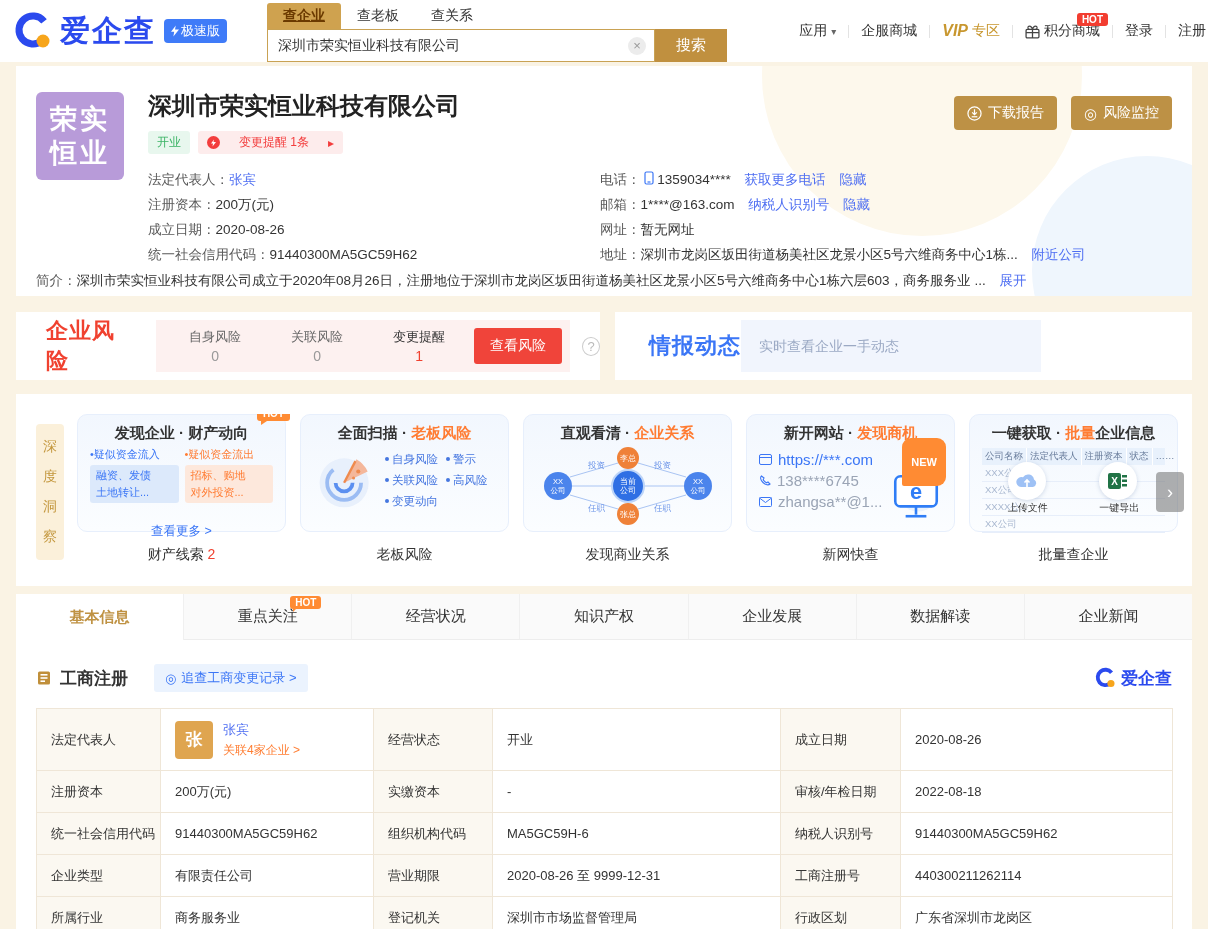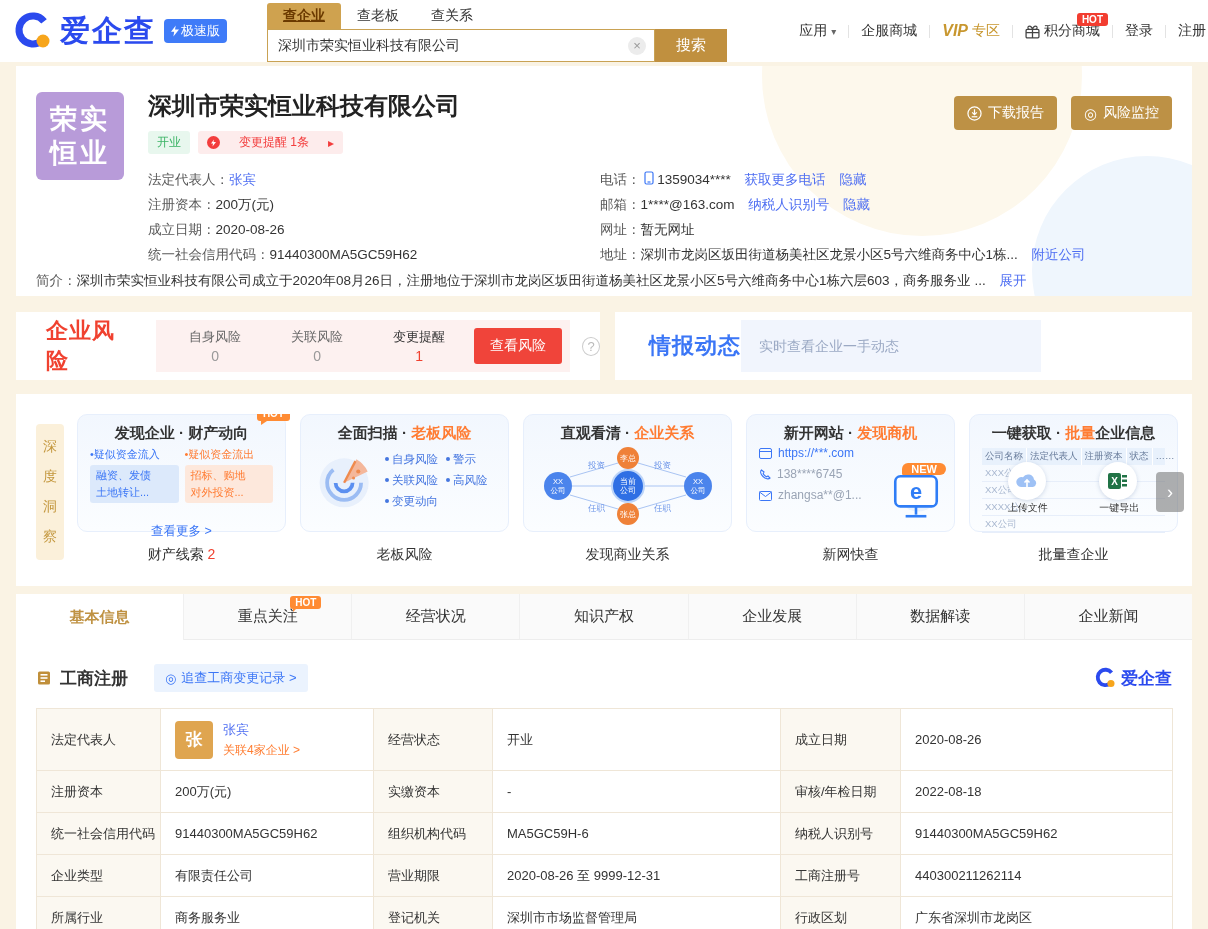--- a/index.html
+++ b/index.html
@@ -91,25 +91,25 @@
   .chip { border-radius:3px; padding:2px 6px; font-size:11px; line-height:17px; }
   .chip.b { background:#dce9fb; color:#3b76f6; }
   .chip.o { background:#fde8dc; color:#ff7c33; }
   .c1-more { text-align:center; font-size:12.5px; color:#3b76f6; margin-top:20px; cursor:pointer; }
   
   .c2-body { display:flex; align-items:center; margin-top:4px; }
   .c2-bullets { font-size:11.5px; color:#4576e0; line-height:21px; margin-left:6px; white-space:nowrap; }
   .c2-bullets .dot { display:inline-block; width:4px; height:4px; border-radius:50%; background:#4576e0; vertical-align:2px; margin-right:3px; }
   .c2-gap { display:inline-block; width:8px; }
   
-  .c4-items { margin-top:0; font-size:12px; line-height:21px; }
+  .c4-items { margin-top:6px; font-size:15px; line-height:21px; }
   .c4-items .row { display:flex; align-items:center; gap:6px; }
   .c4-url { color:#3b76f6; }
   .c4-gray { color:#9aa4b5; }
-  .new-badge { position:absolute; right:8px; top:48px; background:#ff8b33; color:#fff; font-size:11px; font-weight:bold; border-radius:9px 9px 9px 2px; padding:0 9px; z-index:2;text-align:right; }
+  .new-badge { position:absolute; right:8px; top:23px; background:#ff8b33; color:#fff; font-size:11px; font-weight:bold; border-radius:9px 9px 9px 2px; padding:18px 9px; z-index:2;text-align:right; }
   .c4-monitor { position:absolute; right:10px; bottom:6px; }
   
   .c5-table { margin-top:5px; font-size:9.5px; color:#a9b8d0; position:relative; }
   .c5-hrow { display:flex; background:#e8f1fc; color:#667a99; }
   .c5-hrow span { padding:2px 3px; border-right:1px solid #fff; white-space:nowrap; }
   .c5-brow { display:flex; border-bottom:1px solid #e7eefa; }
   .c5-brow span { padding:1.5px 3px; white-space:nowrap; }
   .c5-overlay { position:absolute; top:14px; left:0; width:100%; display:flex; justify-content:space-around; align-items:center; }
   .c5-icircle { width:38px; height:38px; background:#fff; border-radius:50%; box-shadow:0 1px 4px rgba(80,110,160,.25); display:flex; align-items:center; justify-content:center; }
   .c5-cap { font-size:10px; color:#333; text-align:center; margin-top:1px; }

